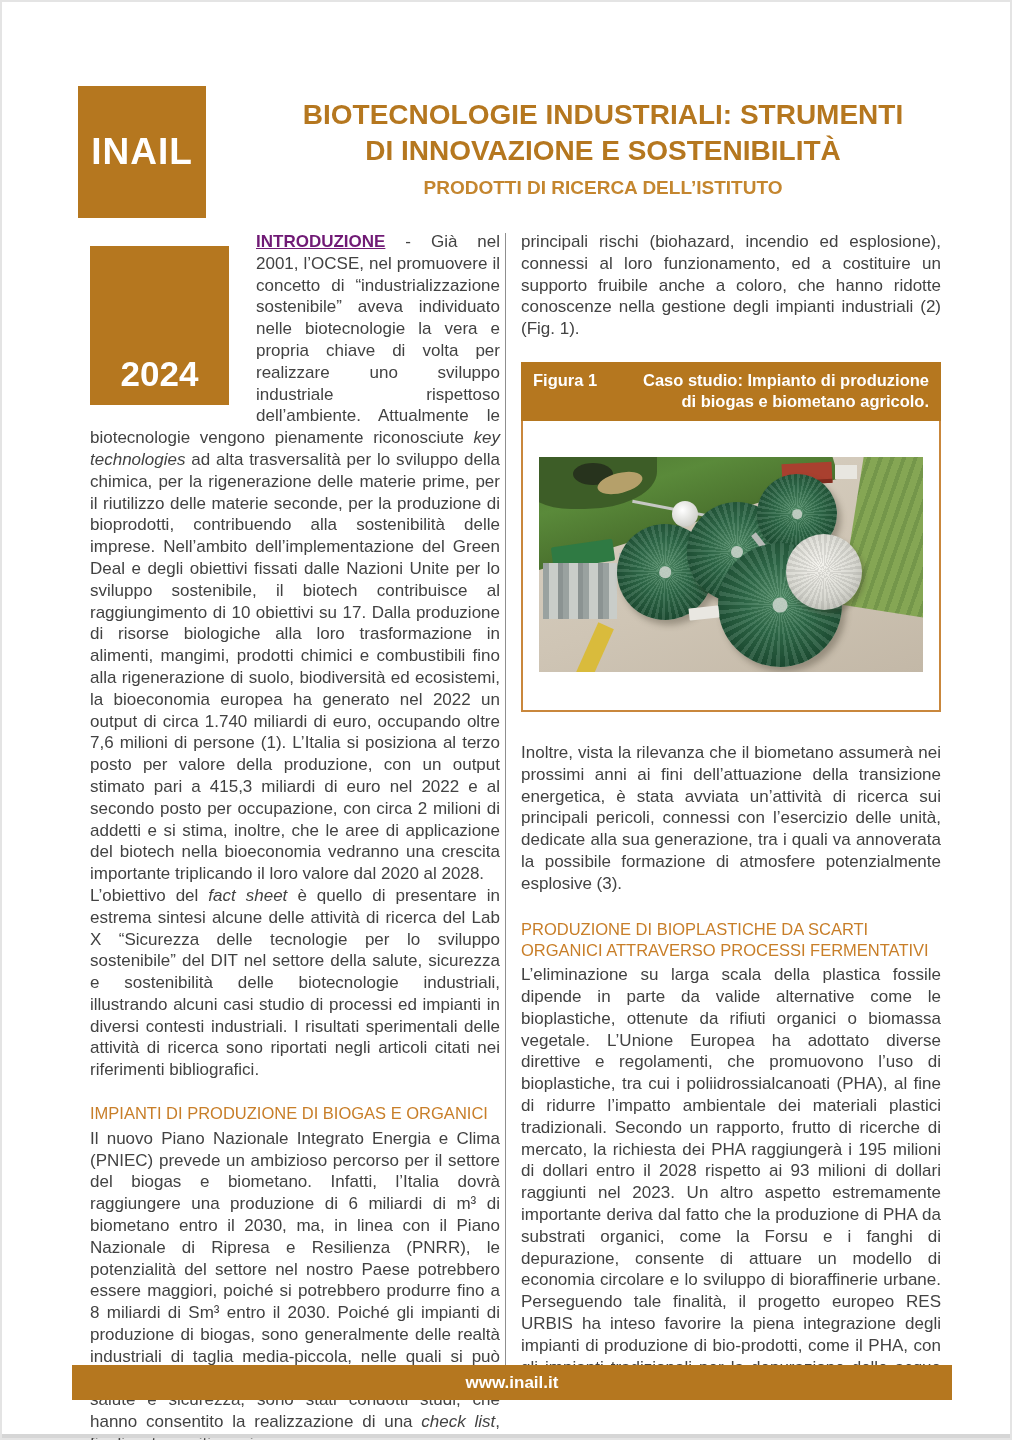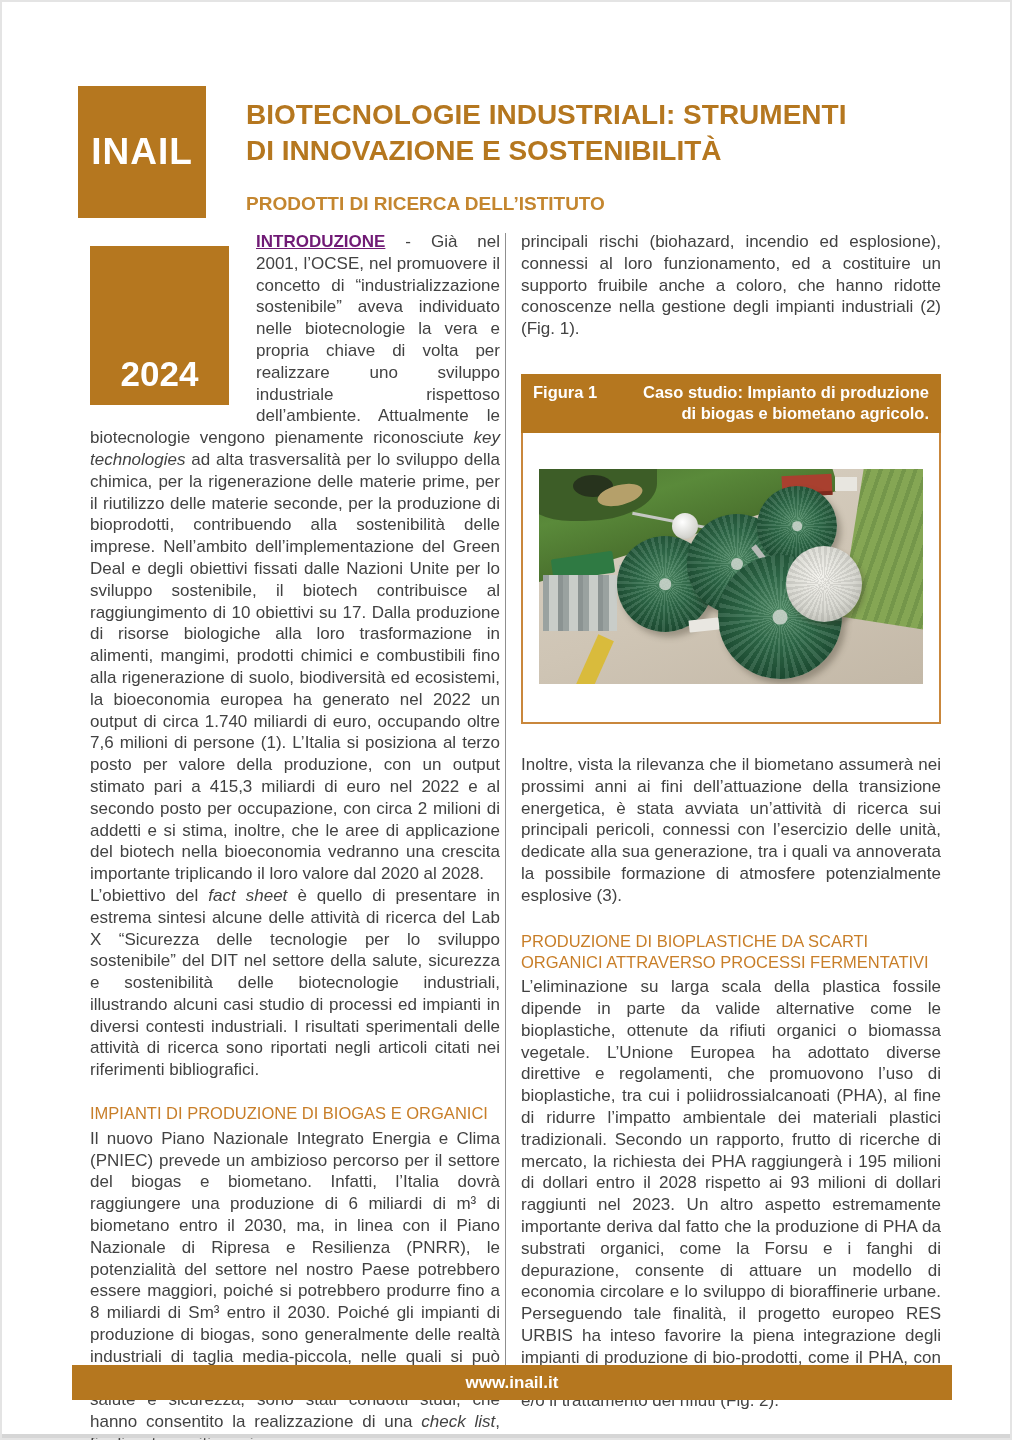--- a/index.html
+++ b/index.html
@@ -10,25 +10,25 @@
   }
   .page{position:absolute;inset:0;border:2px solid #e4e4e4;box-sizing:border-box;background:#fff;}
   .bottom-edge{position:absolute;left:0;right:0;bottom:0;height:4px;background:#d6d6d6;}
 
   
   .logo-box{
     position:absolute;left:76px;top:84px;width:128px;height:132px;
     background:#B5771F;display:flex;align-items:center;justify-content:center;
   }
   .logo-text{color:#ffffff;font-weight:bold;font-size:37px;letter-spacing:1px;}
-  .title-block{position:absolute;left:244px;top:95px;width:692px;}
+  .title-block{position:absolute;left:255px;top:95px;width:692px;text-align:center;}
   .title-l1,.title-l2{
     color:#B5771F;font-weight:bold;font-size:28px;line-height:36px;letter-spacing:0px;
   }
-  .subtitle{color:#C4862F;font-weight:bold;font-size:19px;margin-top:24px;}
+  .subtitle{color:#C4862F;font-weight:bold;font-size:19px;margin-top:8px;}
 
   
   .divider{position:absolute;left:503px;top:231px;width:1px;height:1164px;background:#8f8f8f;}
   .col-left{position:absolute;left:88px;top:229px;width:410px;}
   .col-right{position:absolute;left:519px;top:229px;width:420px;}
 
   p.body-p{
     margin:0;text-align:justify;font-size:17px;line-height:21.8px;color:#424242;
     hyphens:auto;-webkit-hyphens:auto;
   }
@@ -43,21 +43,21 @@
   .year-box{
     float:left;width:139px;height:159px;background:#B5771F;
     margin:15px 27px 12px 0;
     display:flex;align-items:flex-end;justify-content:center;padding-bottom:14px;
     box-sizing:border-box;
   }
   .year-box .year-text{color:#fff;font-weight:bold;font-size:35px;line-height:1;}
 
   
   .fig-header{
-    margin-top:34px;background:#B5771F;display:flex;justify-content:space-between;
+    margin-top:22px;background:#B5771F;display:flex;justify-content:space-between;
     align-items:flex-start;padding:8px 12px 9px 12px;box-sizing:border-box;min-height:52px;
   }
   .fig-label{color:#fff;font-weight:bold;font-size:16.5px;line-height:21px;}
   .fig-caption{color:#fff;font-weight:bold;font-size:16.5px;line-height:21px;text-align:right;width:300px;}
   .fig-body{
     border:2px solid #C9873C;border-top:0;background:#fff;
     padding:36px 16px 38px 16px;box-sizing:border-box;
   }
   .photo{
     position:relative;width:384px;height:215px;overflow:hidden;

